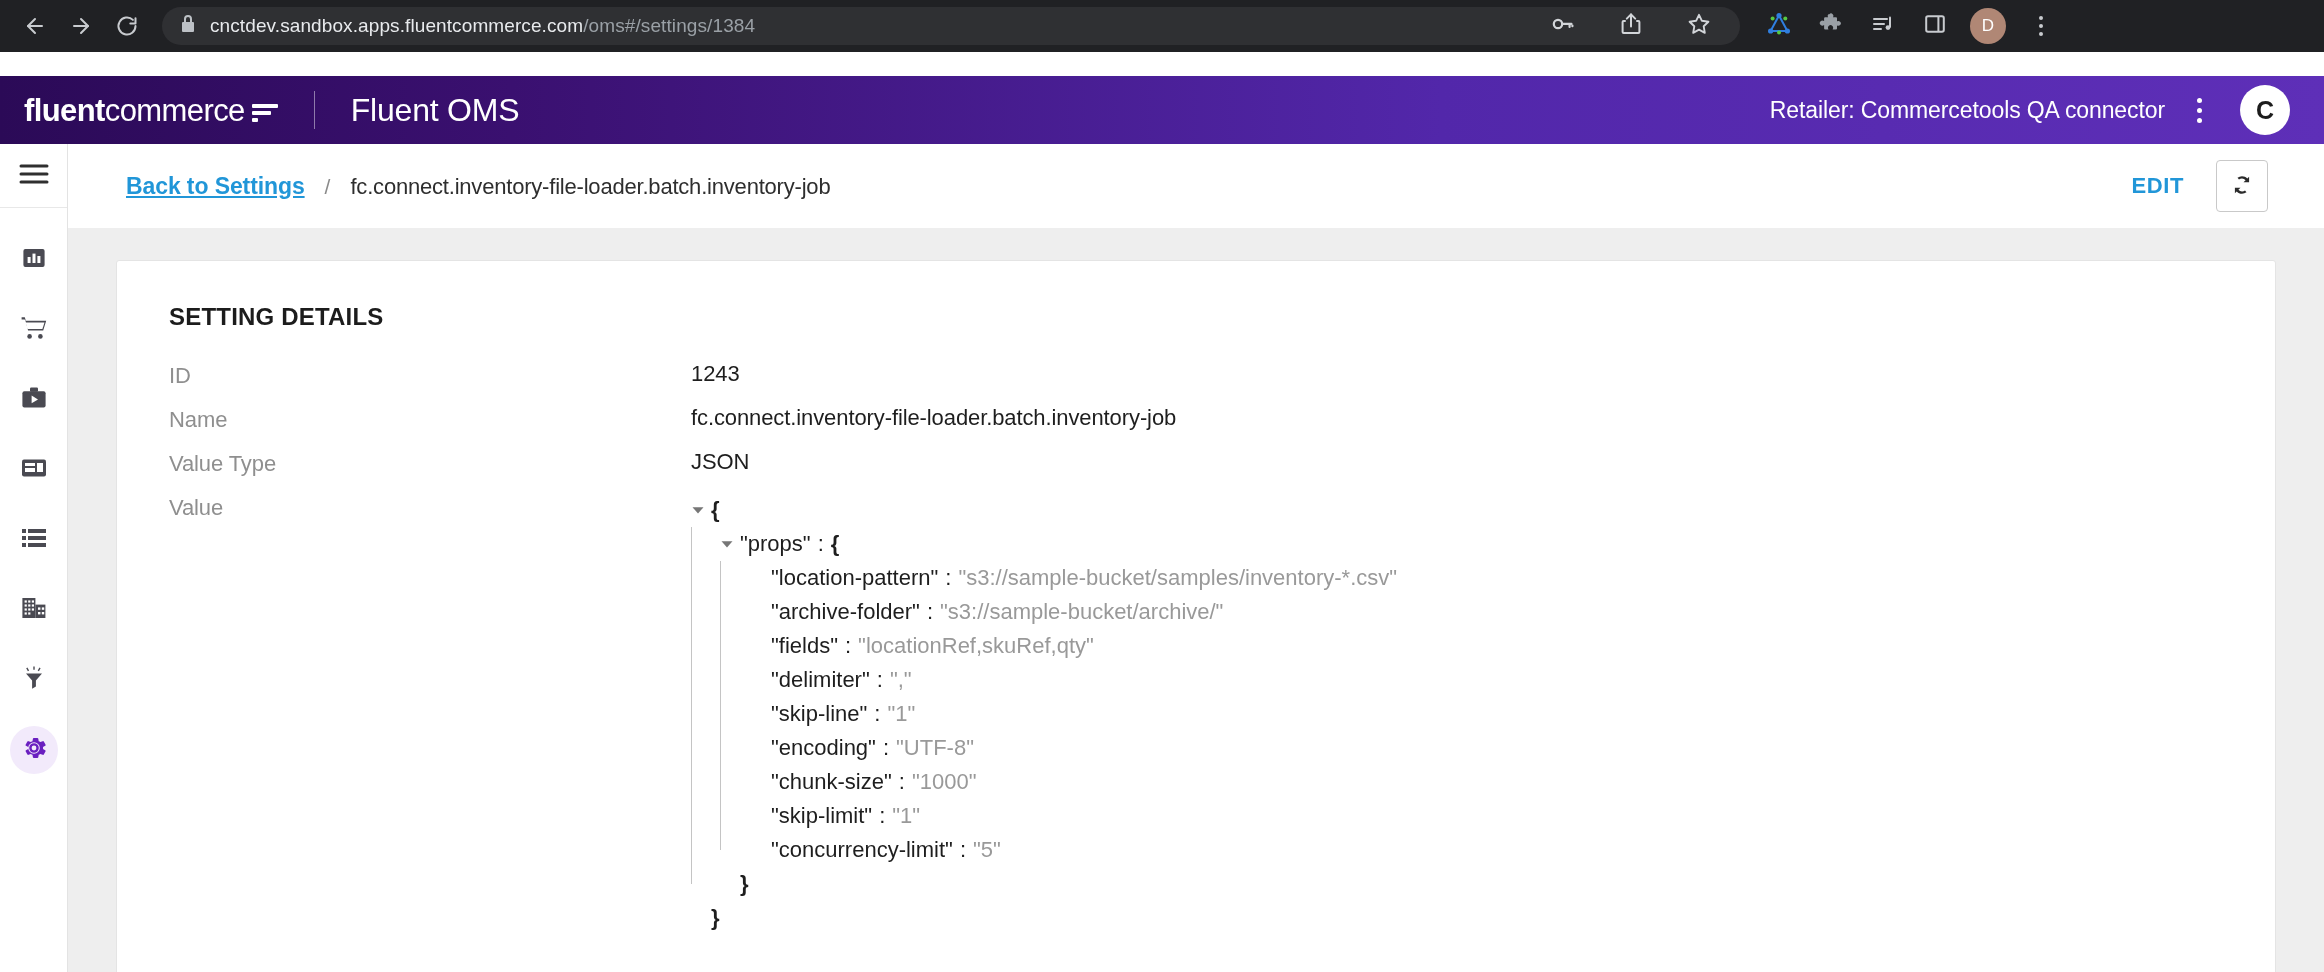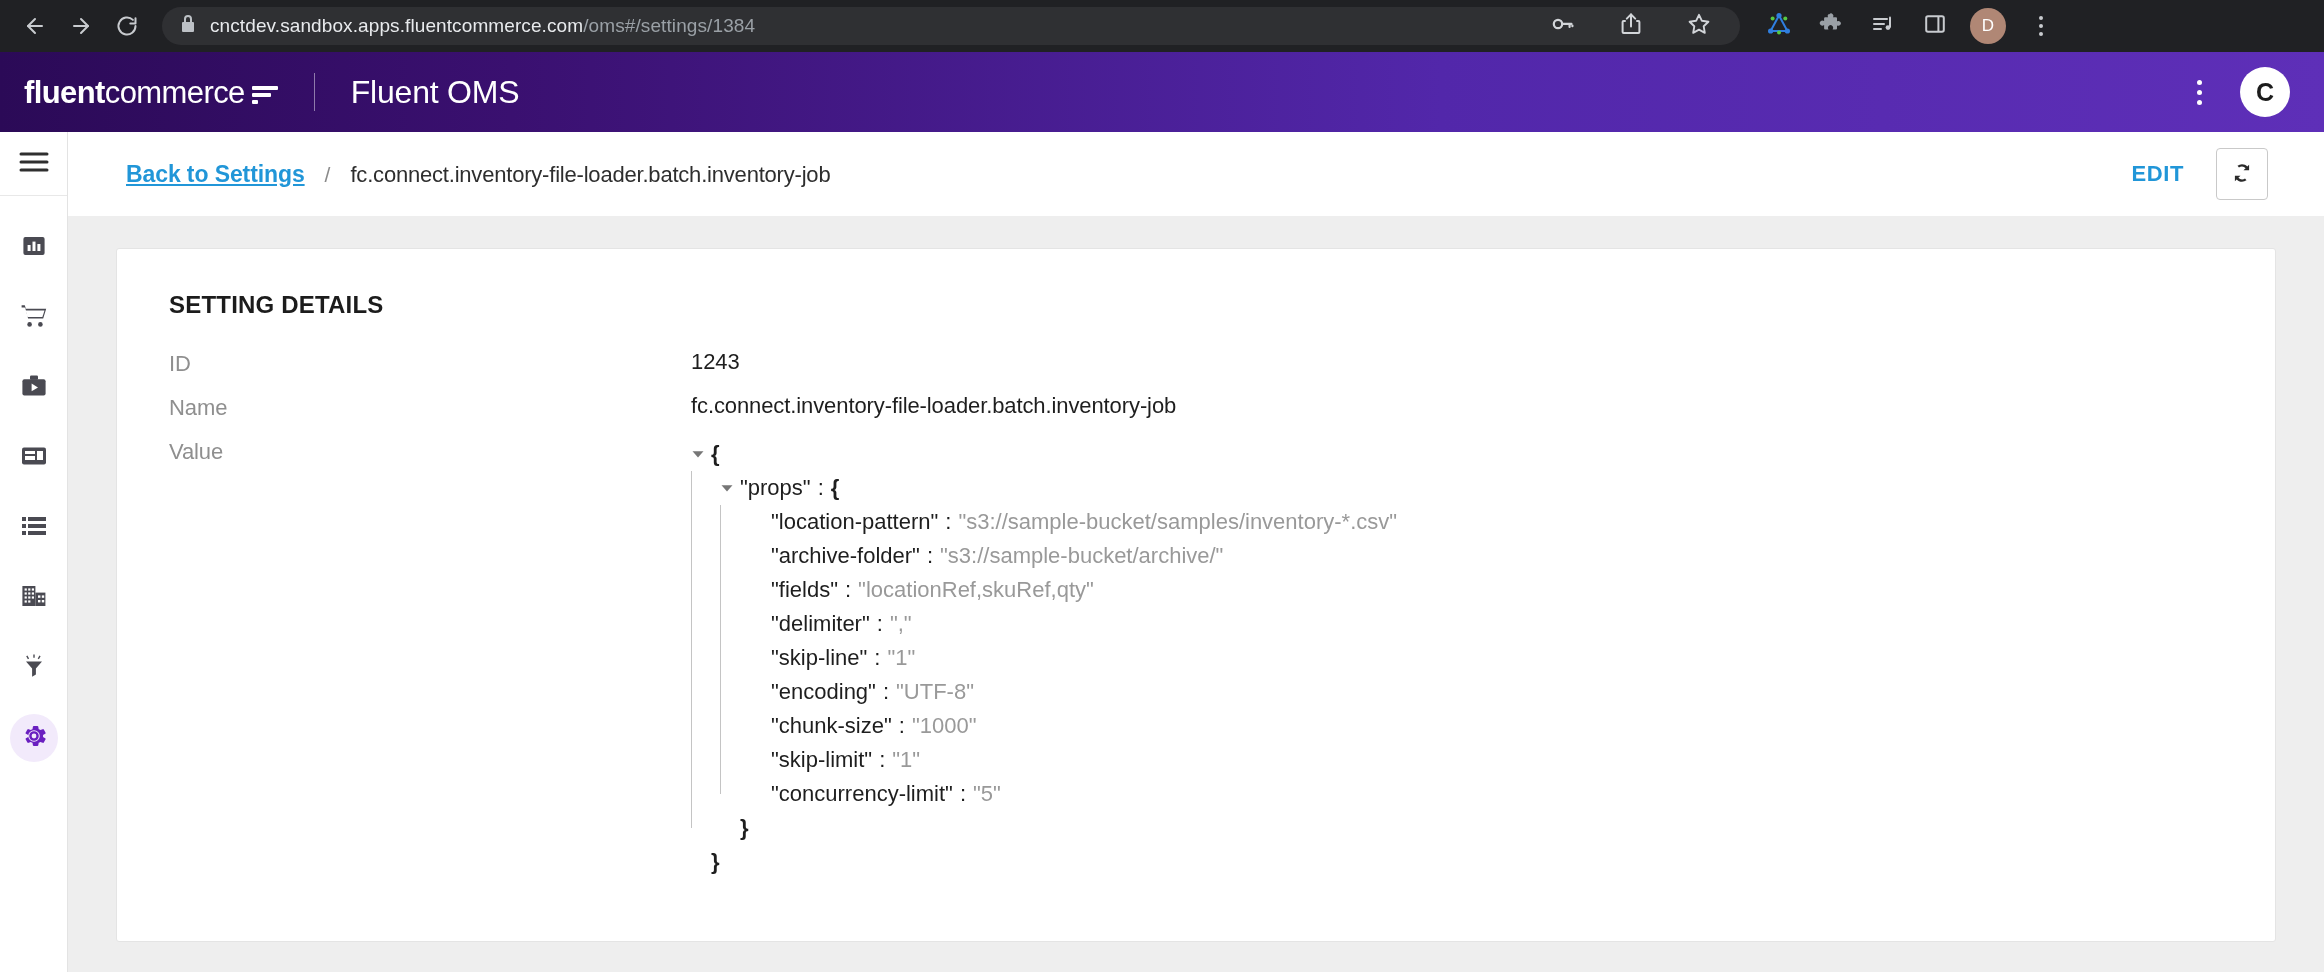--- a/index.html
+++ b/index.html
@@ -78,25 +78,26 @@
     margin: 0 4px;
   }
   .kebab-dots {
     width: 22px;
     display: flex; flex-direction: column; align-items: center; gap: 4px;
   }
   .kebab-dots i { width: 4px; height: 4px; border-radius: 50%; background: #c8cbcf; display:block; }
 
   
   .app-header {
-    height: 80px;
+    height: 68px;
     background: linear-gradient(90deg, #2b0a57 0%, #3a1070 22%, #5227aa 62%, #5e2fb8 100%);
     display: flex;
     align-items: center;
     padding: 0 34px 0 24px;
+    margin-top: 24px;
   }
   .logo-wrap {
     display: flex;
     align-items: center;
     gap: 4px;
     color: #ffffff;
   }
   .logo-text {
     font-size: 31px;
     color: #fff;
@@ -429,20 +430,21 @@
     <span class="logo-mark">
         <i></i>
         <i></i>
         <i></i>
       </span>
   </div>
   <div class="header-divider"></div>
   <div class="product-name">Fluent OMS</div>
 
   <div class="header-right">
+    <div class="retailer-label">Retailer: Commercetools QA connector</div>
     <div class="hdr-kebab">
       <i></i>
         <i></i>
         <i></i>
     </div>
     <div class="avatar-app">
       <span>C</span>
     </div>
   </div>
 </div>
@@ -592,20 +594,24 @@
         <div class="card-title">SETTING DETAILS</div>
 
         <div class="detail-row">
           <div class="detail-label">ID</div>
           <div class="detail-value">1243</div>
         </div>
         <div class="detail-row">
           <div class="detail-label">Name</div>
           <div class="detail-value">fc.connect.inventory-file-loader.batch.inventory-job</div>
         </div>
+        <div class="detail-row">
+          <div class="detail-label">Value Type</div>
+          <div class="detail-value">JSON</div>
+        </div>
 
         <div class="detail-row" style="margin-top:8px;">
           <div class="detail-label">Value</div>
 
           <div class="json-tree">
 
             <div class="j-line">
               <span class="caret">
                 <svg width="14" height="14" viewBox="0 0 14 14" fill="#767676">
                     <path d="M1.5 4.2h11L7 10.6z"></path>

